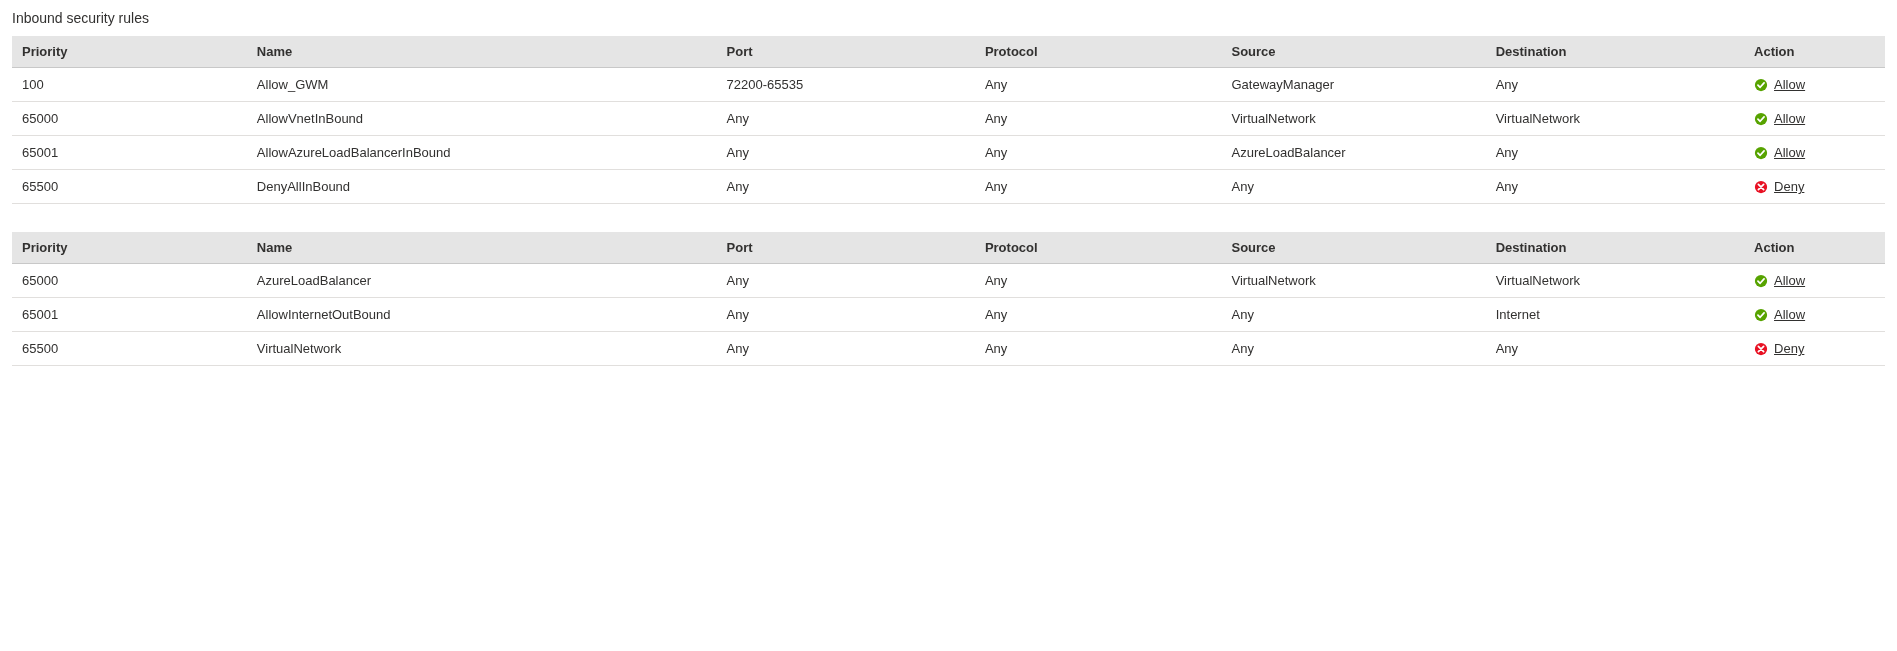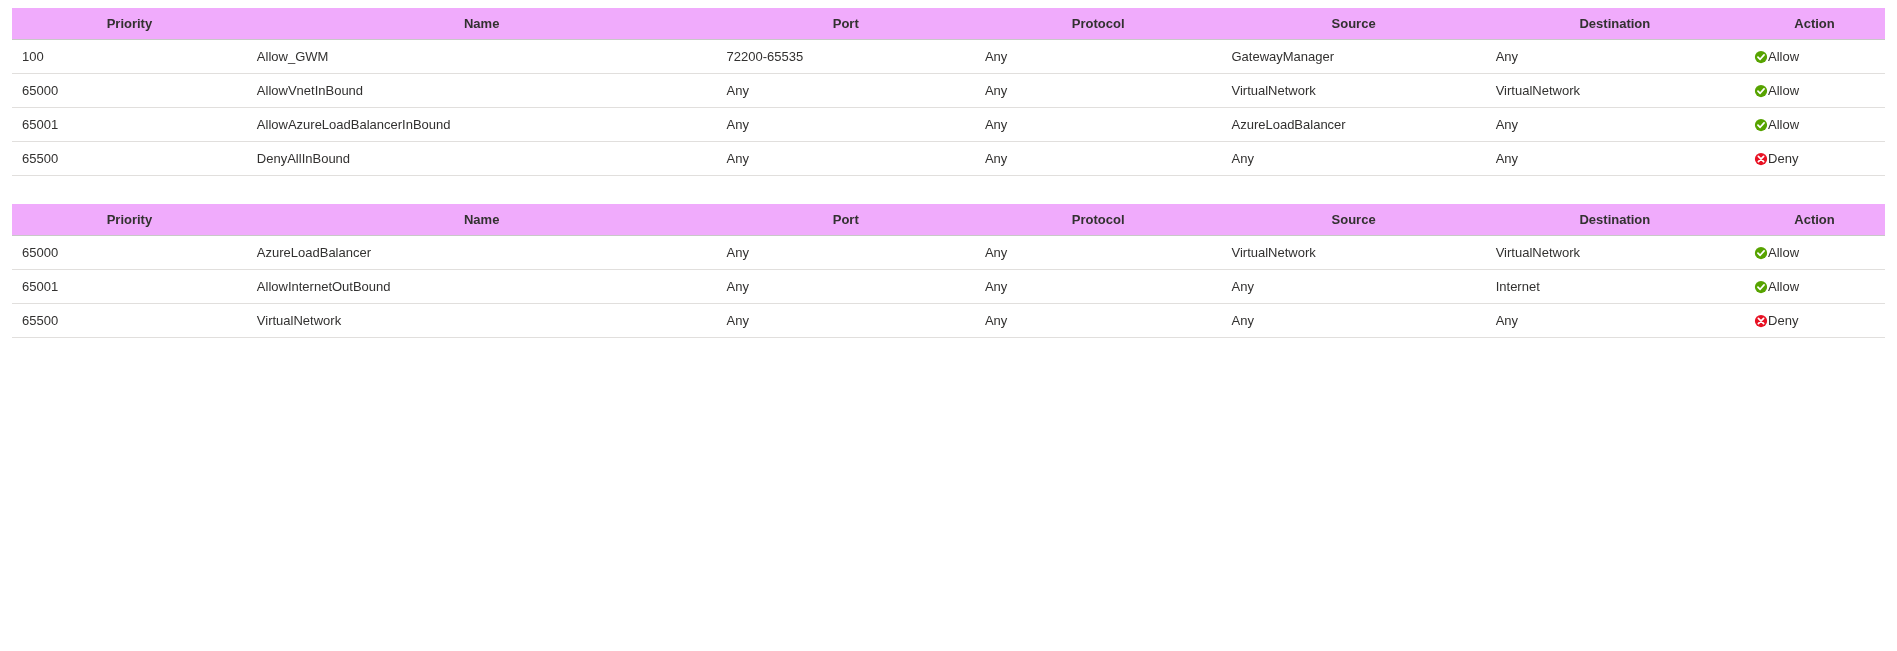--- a/index.html
+++ b/index.html
@@ -19,27 +19,27 @@
     font-weight: 400;
     color: #323130;
     padding: 2px 0 10px 0;
   }
   table.rules {
     width: 100%;
     border-collapse: collapse;
     table-layout: fixed;
   }
   table.rules th {
-    text-align: center;
+    text-align: left;
     font-weight: 600;
     font-size: 13px;
     color: #323130;
     border-bottom: 1px solid #c8c8c8;
     padding: 8px 10px 8px 10px;
-    background: #f0abfc;
+    background: #e5e5e5;
   }
   table.rules td {
     border-bottom: 1px solid #e1dfdd;
     padding: 9px 10px 9px 10px;
     font-size: 13px;
     color: #323130;
     vertical-align: middle;
     white-space: nowrap;
     overflow: hidden;
     text-overflow: ellipsis;
@@ -47,36 +47,38 @@
   .col-priority   { width: 200px; }
   .col-name       { width: 400px; }
   .col-port       { width: 220px; }
   .col-protocol   { width: 210px; }
   .col-source     { width: 225px; }
   .col-destination{ width: 220px; }
   .col-action     { width: 120px; }
   .action-cell {
     display: flex;
     align-items: center;
-    gap: 0;
+    gap: 6px;
+    text-decoration: underline;
   }
   .icon {
     width: 14px;
     height: 14px;
     display: inline-block;
     flex: 0 0 14px;
   }
   .section-gap {
     height: 28px;
   }
 </style>
 </head>
 <body>
 
 <div class="page" id="page-root">
+    <div class="section-title">Inbound security rules</div>
     <table class="rules">
       <colgroup>
         <col class="col-priority">
         <col class="col-name">
         <col class="col-port">
         <col class="col-protocol">
         <col class="col-source">
         <col class="col-destination">
         <col class="col-action">
       </colgroup>

